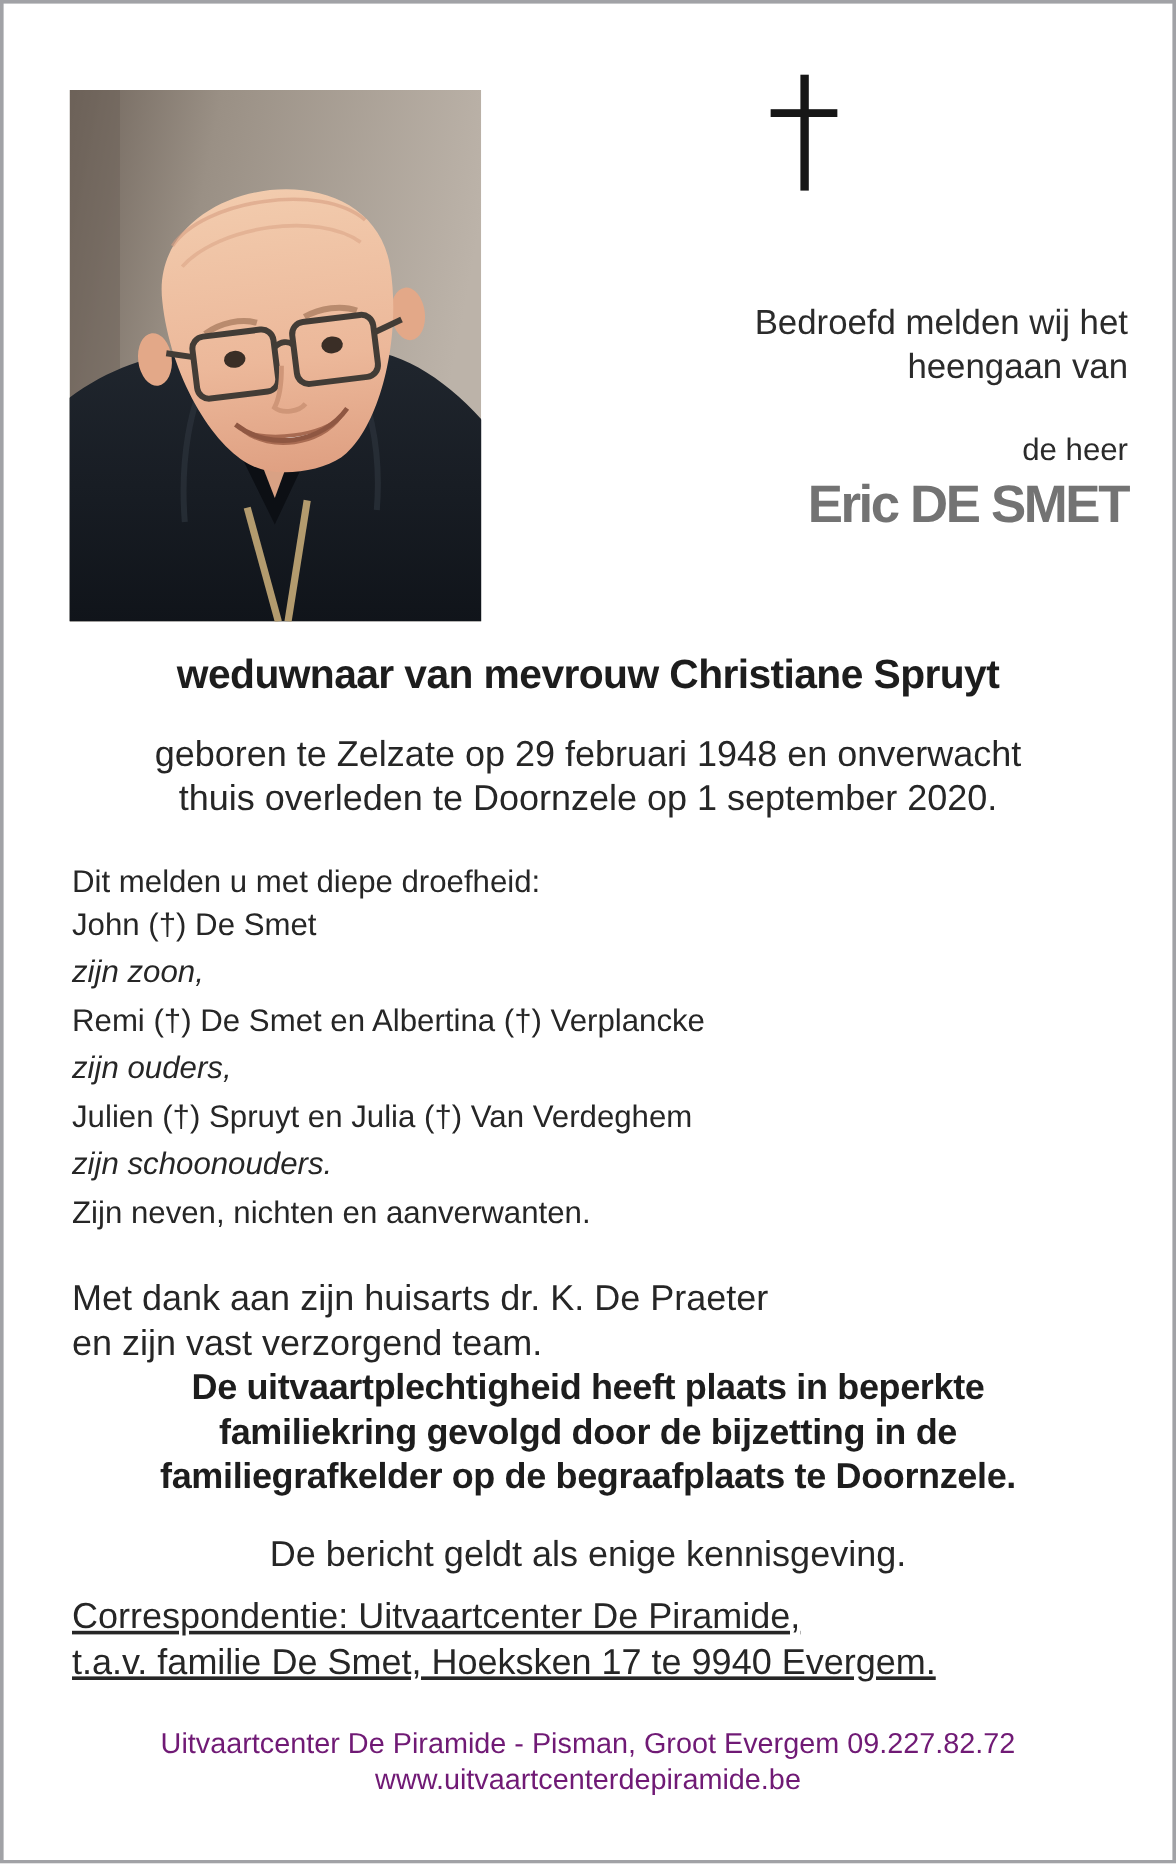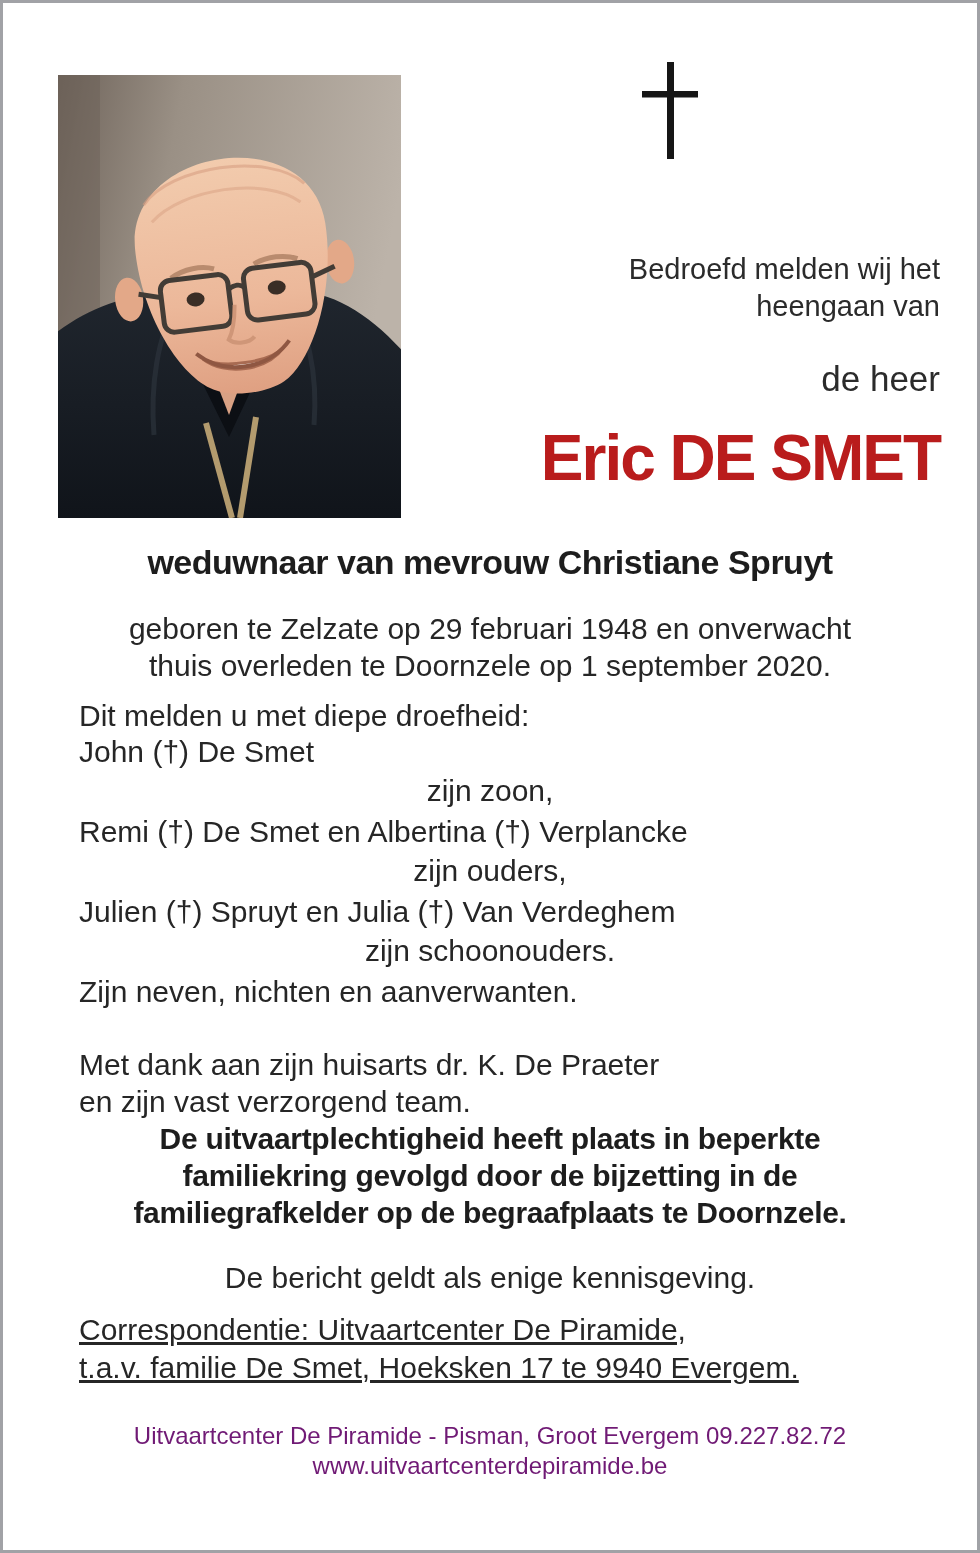--- a/index.html
+++ b/index.html
@@ -10,28 +10,28 @@
     font-family:"Liberation Sans", sans-serif;
     color:#262626;
     position:relative; overflow:hidden;
   }
   .header { position:relative; height:518px; }
   .photo-wrap { position:absolute; left:55px; top:72px; width:343px; height:443px; }
   .photo-wrap svg { display:block; width:100%; height:100%; }
   .right-col { position:absolute; left:397px; top:0; width:540px; height:518px; text-align:right; }
   .cross { position:absolute; top:59px; left:50%; transform:translateX(-50%); }
   .intro { position:absolute; top:248px; left:0; width:100%; font-size:29px; line-height:37px; color:#2b2b2b; }
-  .salutation { position:absolute; top:356px; left:0; width:100%; font-size:35px; color:#2b2b2b; }
-  .name { position:absolute; top:418px; left:0; width:100%; font-size:64px; font-weight:bold;
-          letter-spacing:-2px; color:#b91c1c; white-space:nowrap; }
-  .content { padding:0 76px; }
+  .salutation { position:absolute; top:356px; left:0; width:100%; font-size:26px; color:#2b2b2b; }
+  .name { position:absolute; top:393px; left:0; width:100%; font-size:44px; font-weight:bold;
+          letter-spacing:-2px; color:#737373; white-space:nowrap; }
+  .content { padding:0 57px; }
   .subtitle { margin-top:22px; font-size:34px; font-weight:bold; text-align:center; letter-spacing:-0.5px; color:#1d1d1d; }
   .life { margin-top:28px; font-size:30px; line-height:37px; text-align:center; }
-  .family { margin-top:14px; font-size:30px; line-height:36px; }
-  .relation { text-align:center; margin:3px 0 5px; }
+  .family { margin-top:32px; font-size:26px; line-height:36px; }
+  .relation { text-align:left; font-style:italic; margin:3px 0 5px; }
   .thanks { margin-top:36px; font-size:30px; line-height:37px; }
   .ceremony { font-size:30px; font-weight:bold; text-align:center; line-height:37px; letter-spacing:-0.3px; color:#1d1d1d; }
   .notice { margin-top:30px; text-align:center; font-size:30px; }
   .correspondence { margin-top:16px; font-size:30px; line-height:38px;text-decoration:underline; }
   .footer { margin-top:34px; text-align:center; font-size:24px; line-height:30px; color:#701a75; }
 </style>
 </head>
 <body>
 
 <div class="page">

